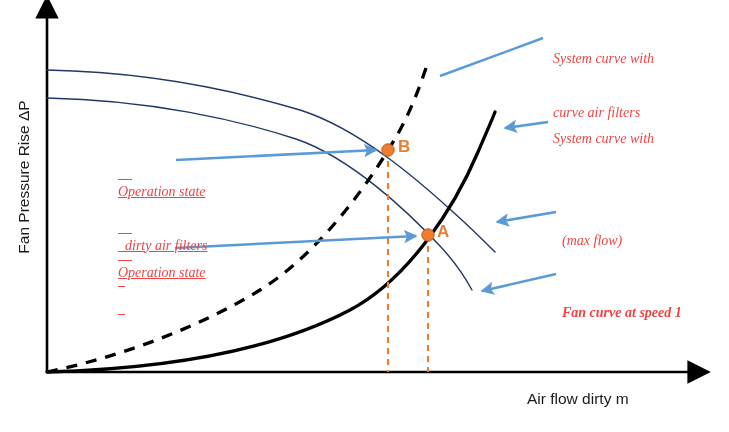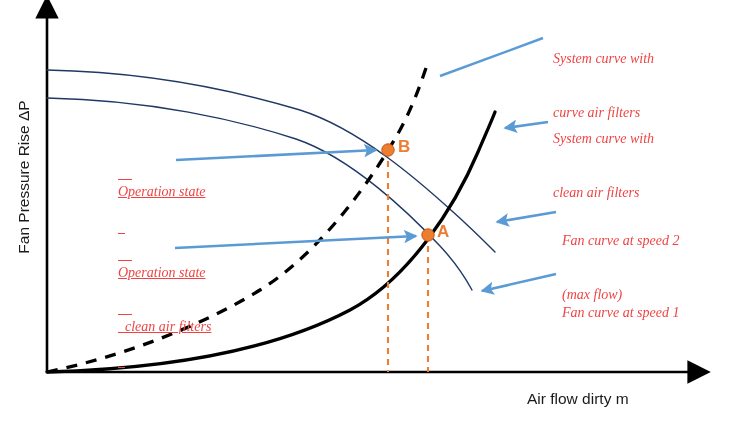--- a/index.html
+++ b/index.html
@@ -107,37 +107,35 @@
   <div class="axis-title" id="ylabel">Fan Pressure Rise ΔP</div>
   <div class="axis-title" id="xlabel">Air flow dirty m</div>
 
   <div class="anno anno-right" style="left:553px; top:14px;">
     <div>System curve with</div>
     <div>curve air filters</div>
   </div>
 
   <div class="anno anno-right" style="left:553px; top:94px;">
     <div>System curve with</div>
-    <div>clean air filters</div>
   </div>
 
   <div class="anno anno-right" style="left:562px; top:196px;">
-    <div>Fan curve at speed 2</div>
     <div>(max flow)</div>
   </div>
 
-  <div class="anno anno-right" style="left:562px; top:268px;">
+  <div class="anno anno-right" style="left:562px; top:268px;font-weight:bold;">
     <div>Fan curve at speed 1</div>
   </div>
 
   <div class="anno anno-left" style="left:118px; top:147px;">
     <div>Operation state</div>
+    <div>_dirty air filters</div>
   </div>
 
   <div class="anno anno-left" style="left:118px; top:228px;">
     <div>Operation state</div>
-    <div>_clean air filters</div>
   </div>
 
   <div class="pt-label" id="label-B">B</div>
   <div class="pt-label" id="label-A">A</div>
 
 </div>
 
 </body></html>

